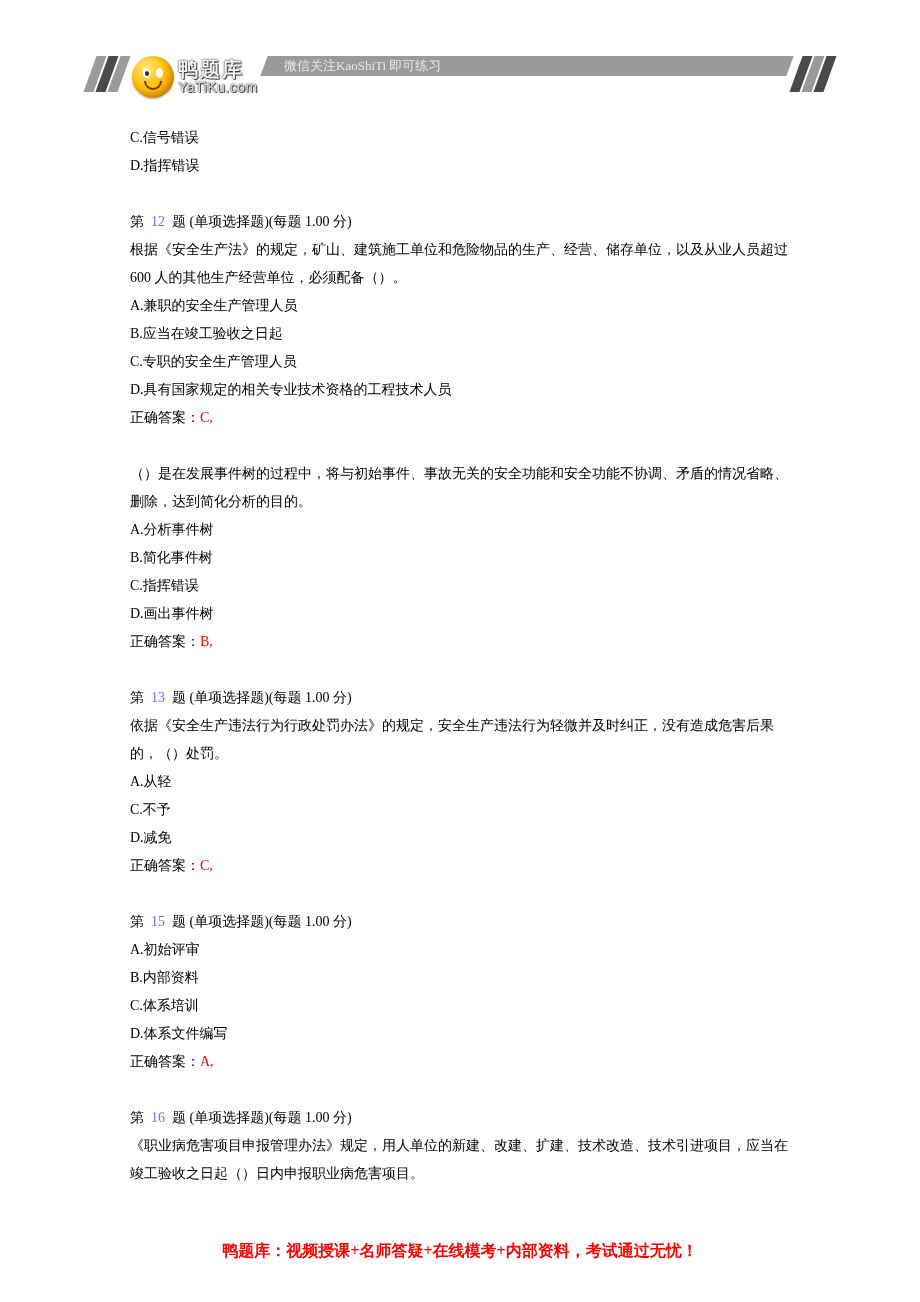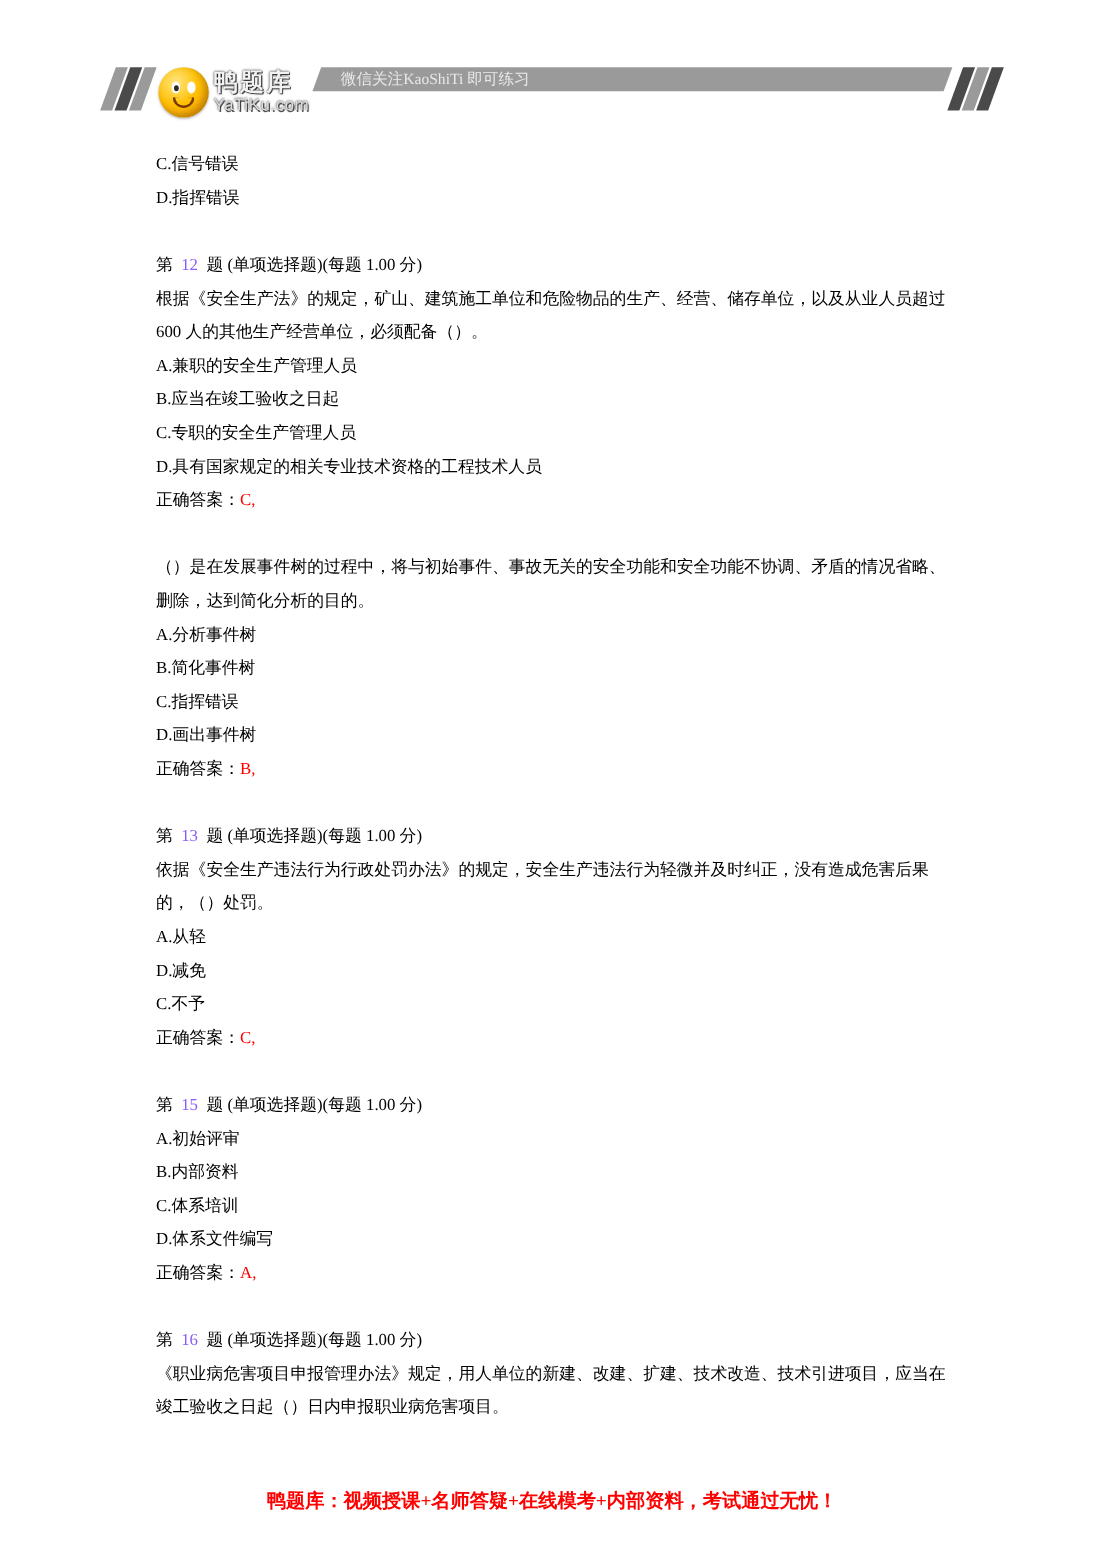--- a/index.html
+++ b/index.html
@@ -193,22 +193,22 @@
     <div class="q-line">B.简化事件树</div>
     <div class="q-line">C.指挥错误</div>
     <div class="q-line">D.画出事件树</div>
     <div class="q-line"><span>正确答案：</span><span class="ans-val">B,</span></div>
   </div>
 
   <div class="q-block">
     <div class="q-line"><span>第  </span><span class="q-num">13</span><span>  题 (单项选择题)(每题 1.00 分)</span></div>
     <div class="q-line">依据《安全生产违法行为行政处罚办法》的规定，安全生产违法行为轻微并及时纠正，没有造成危害后果的，（）处罚。</div>
     <div class="q-line">A.从轻</div>
+    <div class="q-line">C.不予</div>
     <div class="q-line">D.减免</div>
-    <div class="q-line">C.不予</div>
     <div class="q-line"><span>正确答案：</span><span class="ans-val">C,</span></div>
   </div>
 
   <div class="q-block">
     <div class="q-line"><span>第  </span><span class="q-num">15</span><span>  题 (单项选择题)(每题 1.00 分)</span></div>
     <div class="q-line">A.初始评审</div>
     <div class="q-line">B.内部资料</div>
     <div class="q-line">C.体系培训</div>
     <div class="q-line">D.体系文件编写</div>
     <div class="q-line"><span>正确答案：</span><span class="ans-val">A,</span></div>

